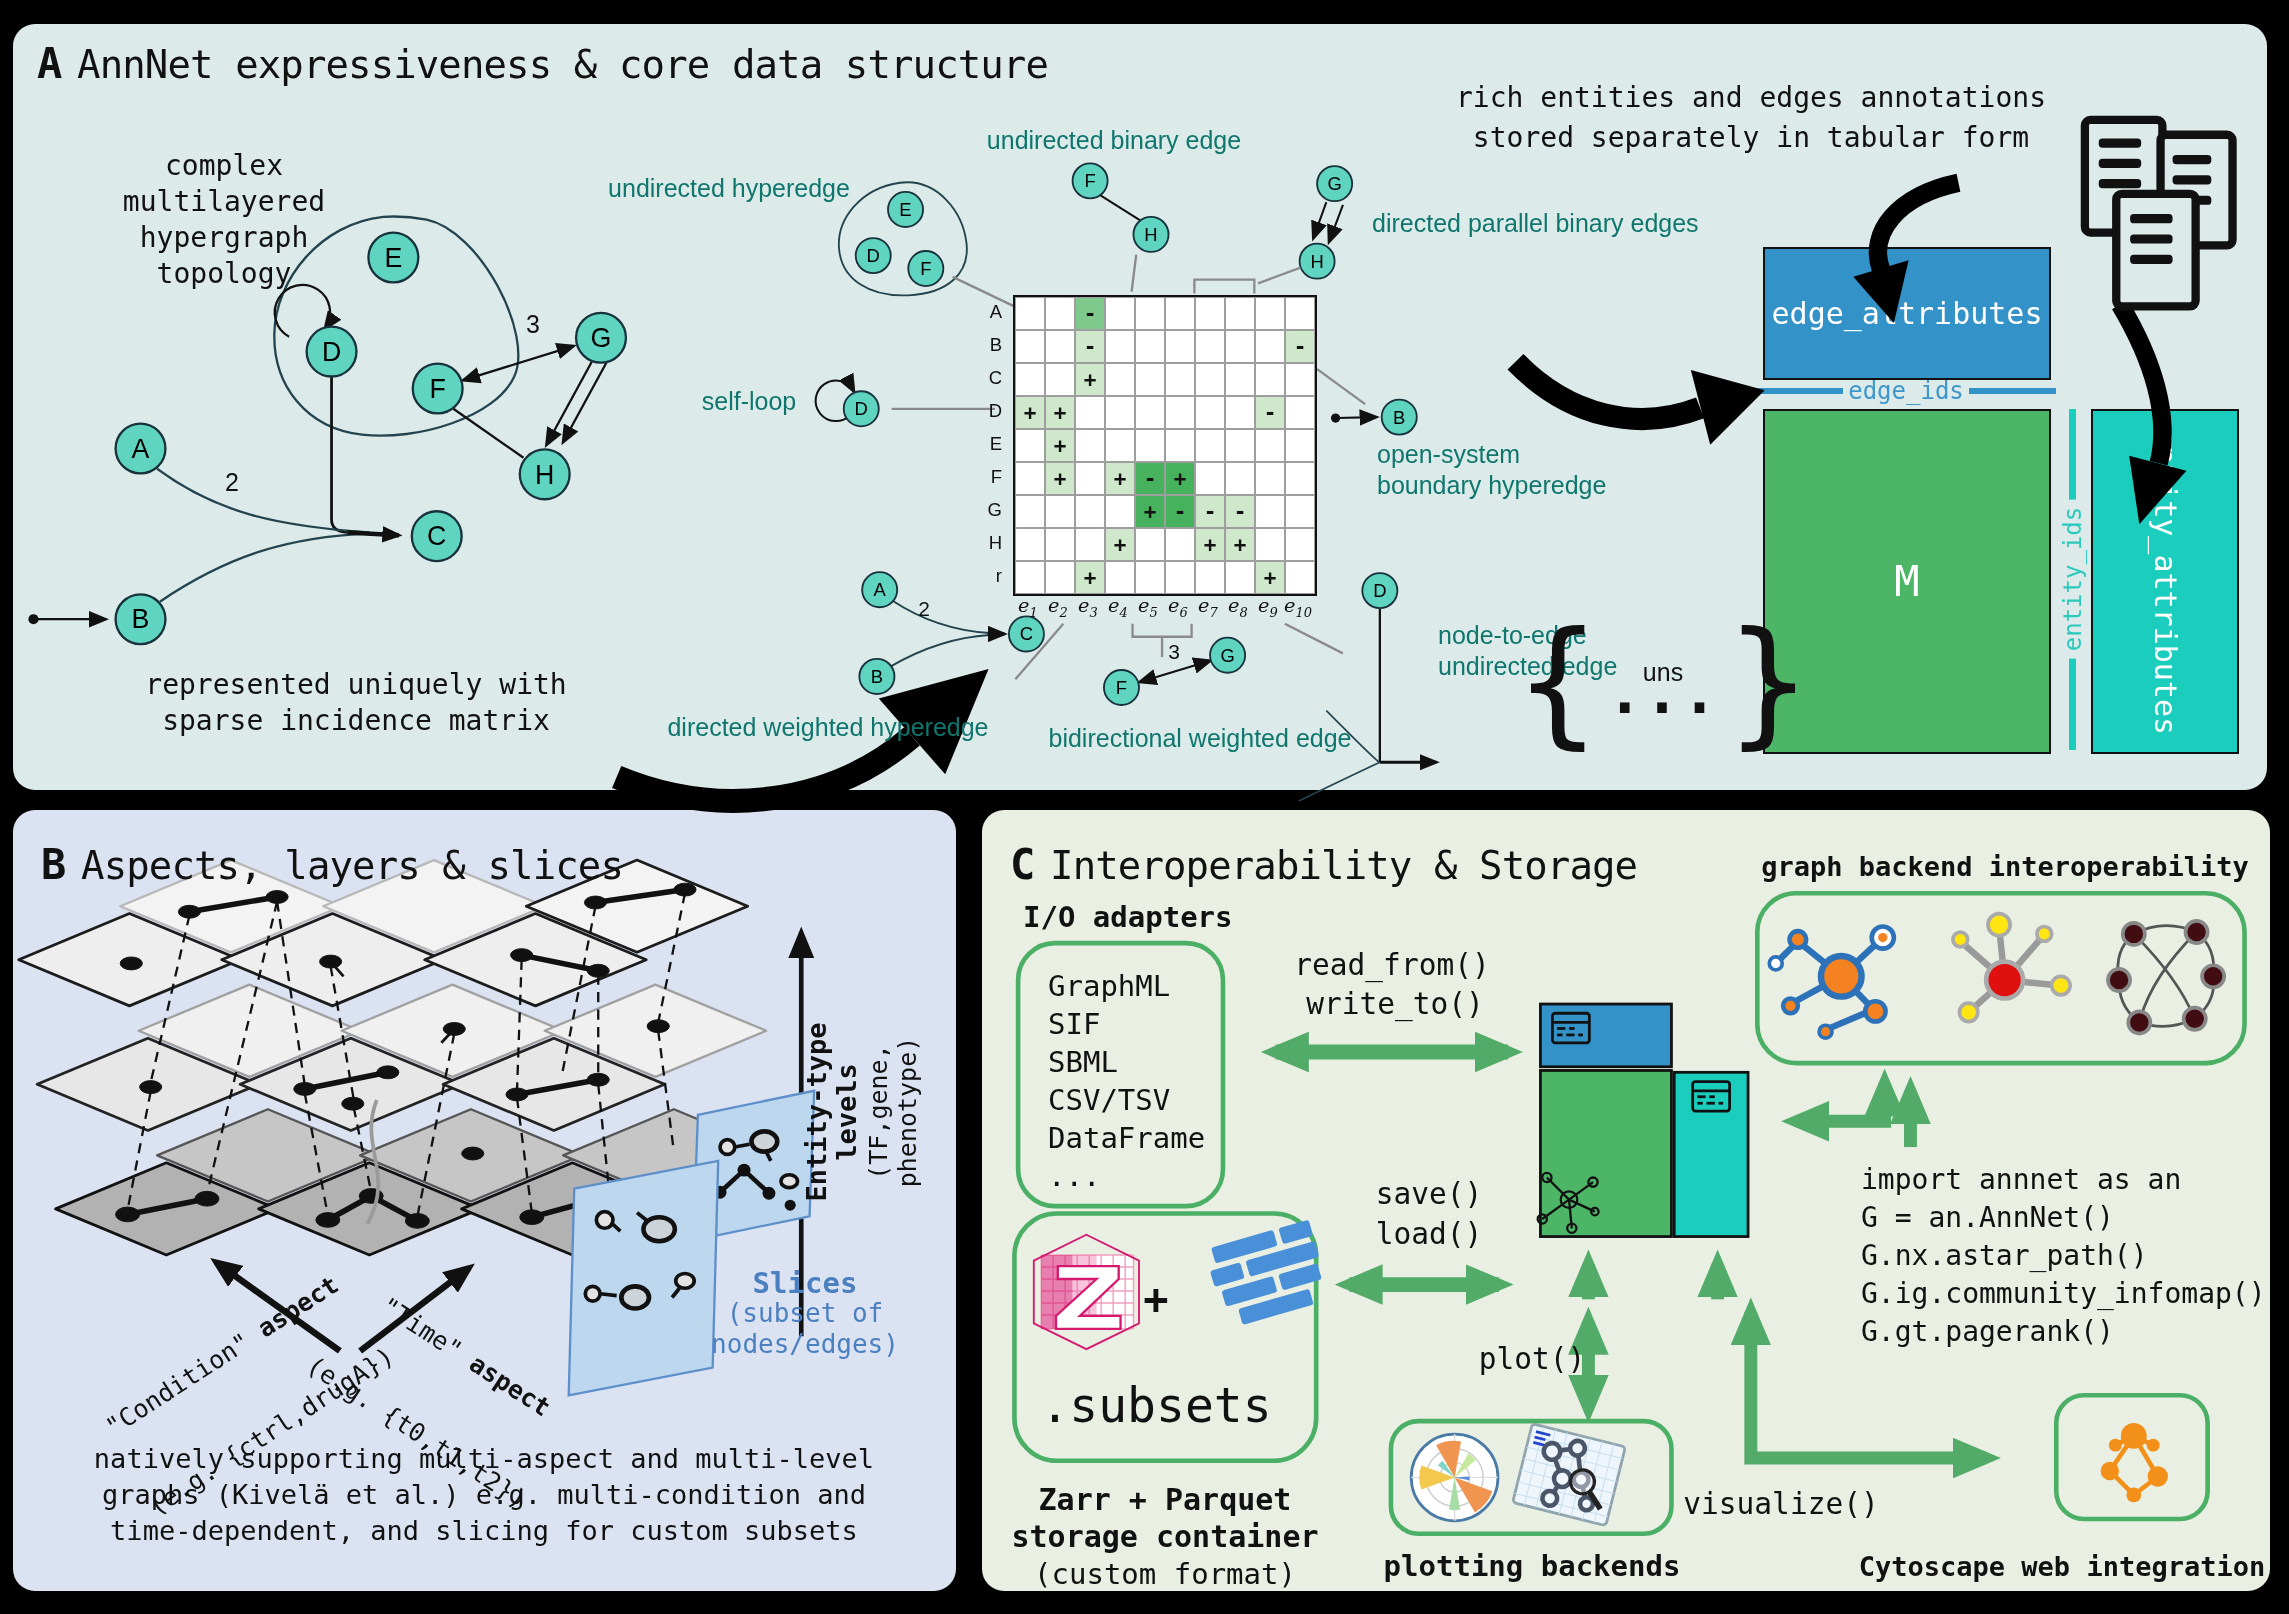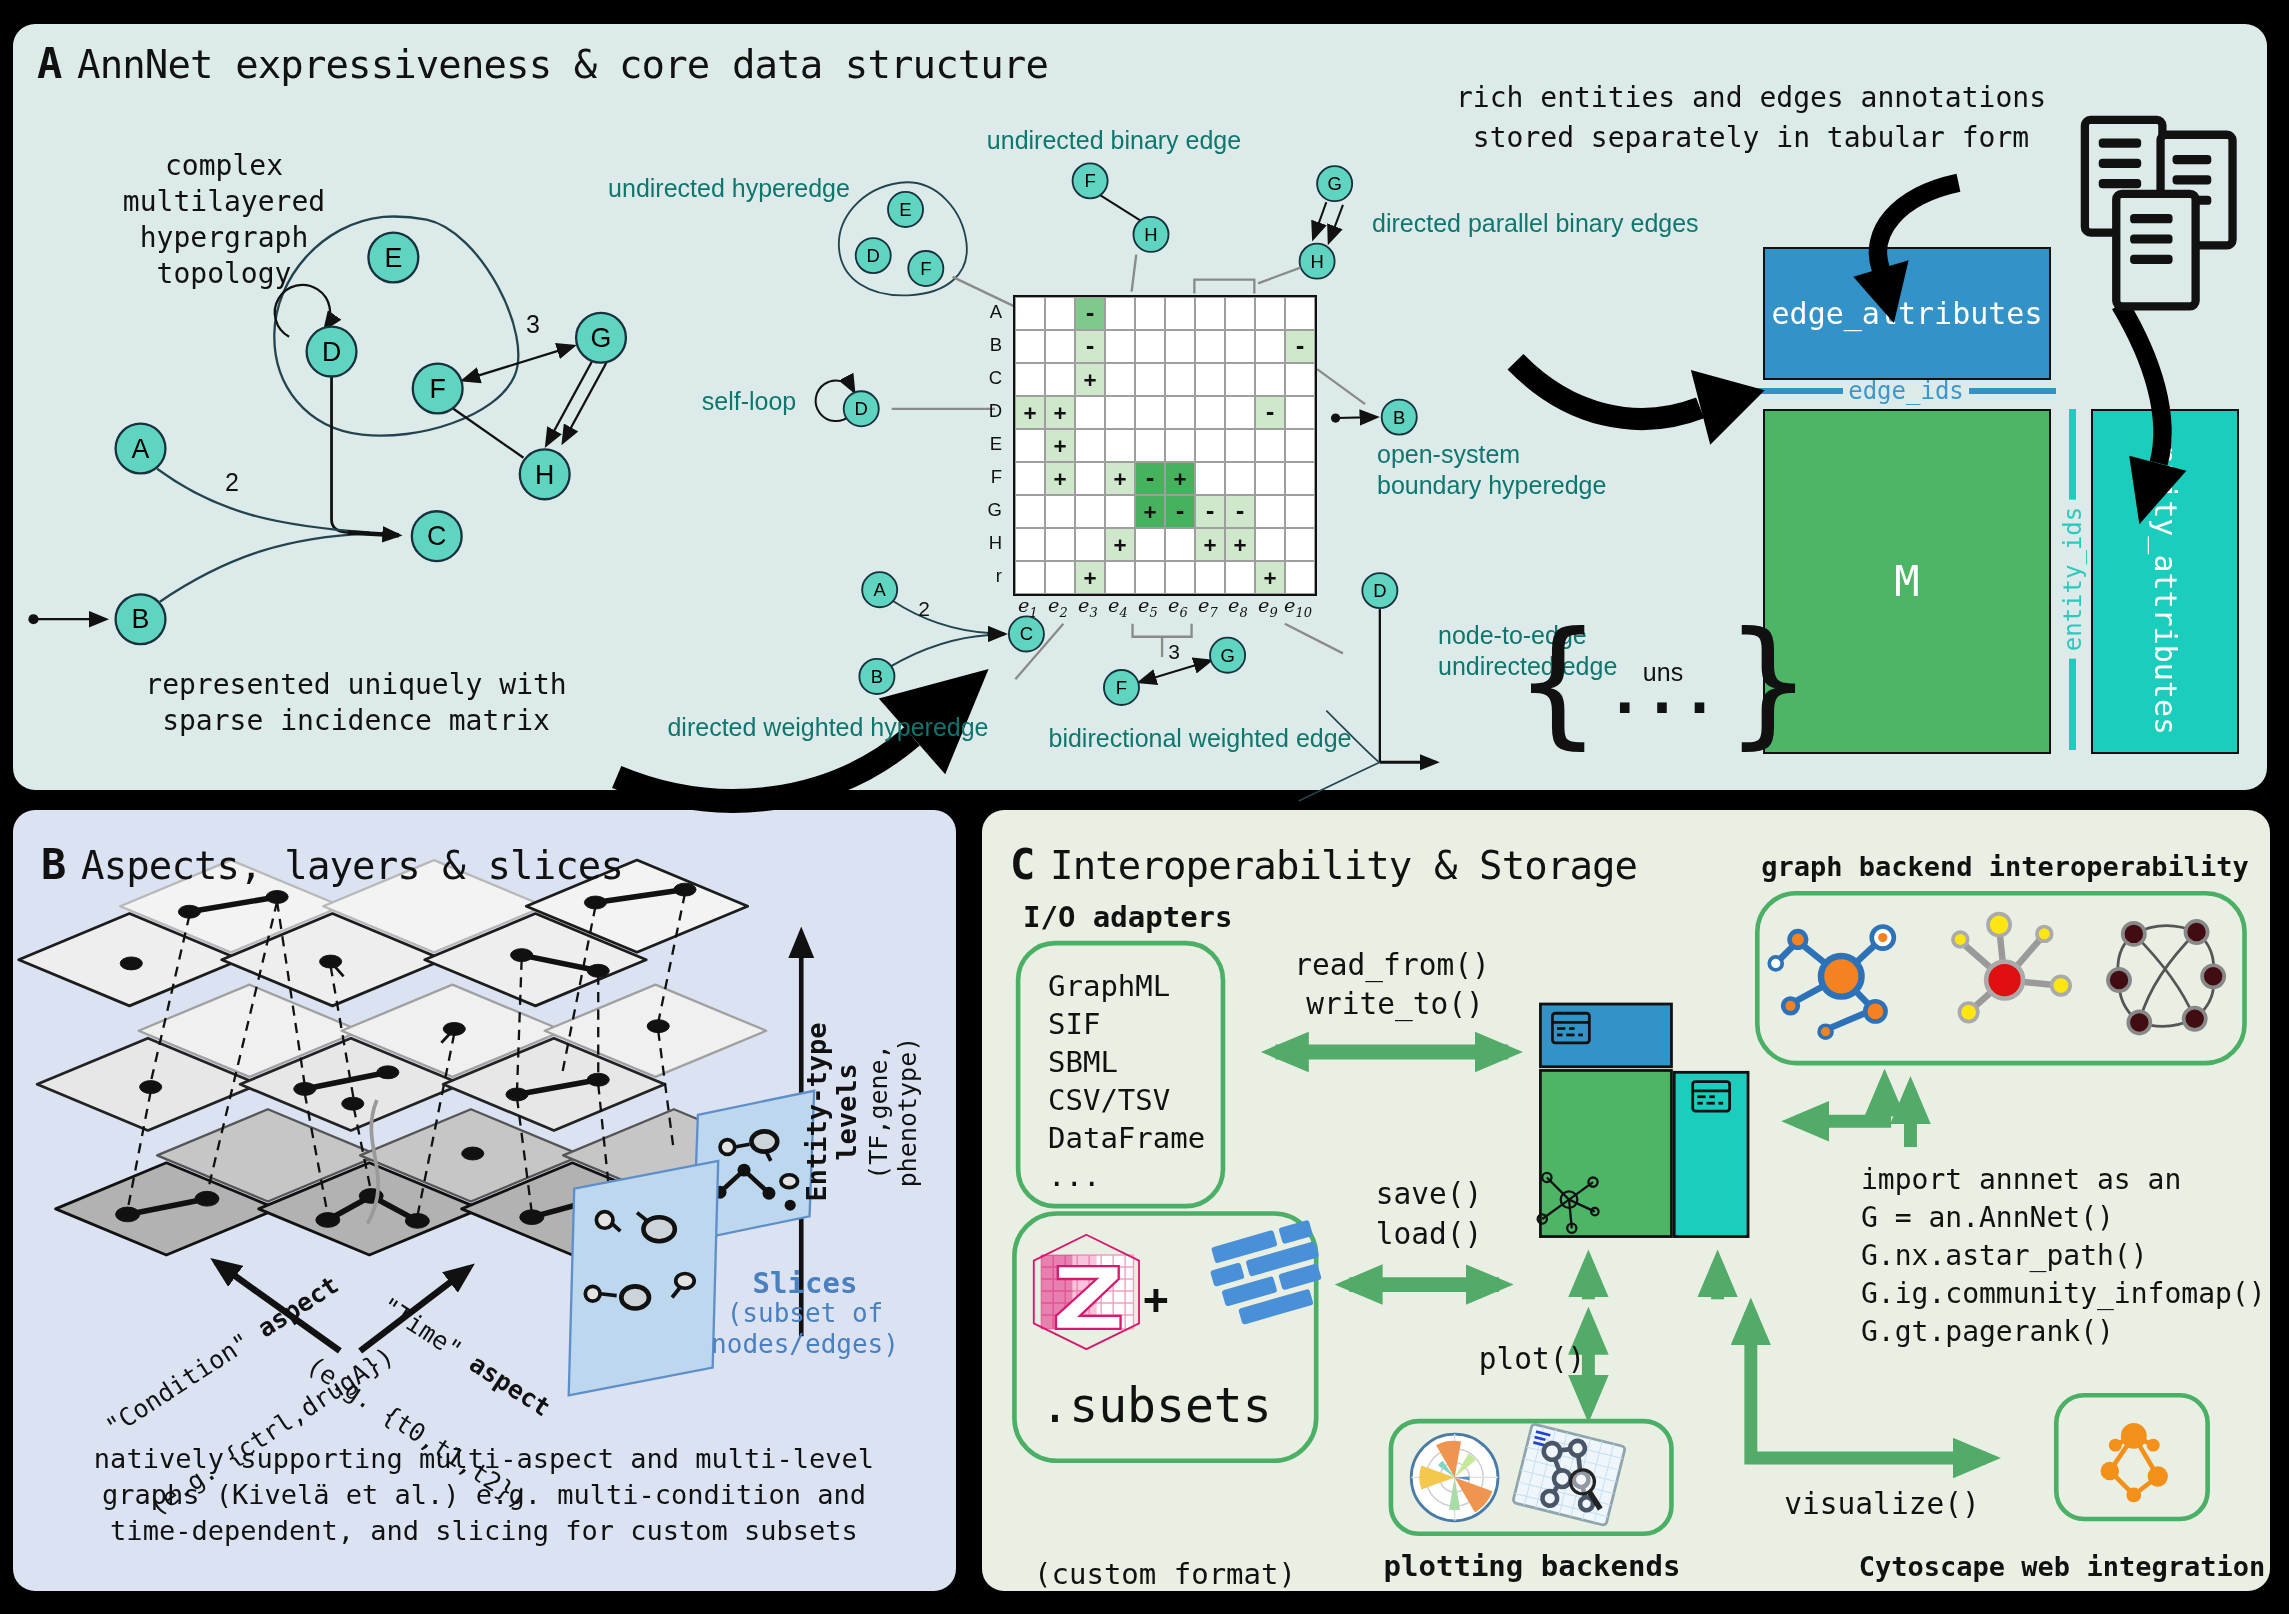--- a/index.html
+++ b/index.html
@@ -769,32 +769,33 @@
       <div>CSV/TSV</div>
       <div>DataFrame</div>
       <div>...</div>
     </div>
 
   <div class="t ctr fn" style="left:1392px;top:965px;">read_from()</div>
   <div class="t ctr fn" style="left:1395px;top:1004px;">write_to()</div>
   <div class="t ctr fn" style="left:1429px;top:1194px;">save()</div>
   <div class="t ctr fn" style="left:1429px;top:1234px;">load()</div>
   <div class="t ctr fn" style="left:1532px;top:1359px;">plot()</div>
-  <div class="t ctr fn" style="left:1882px;top:1504px;">visualize()</div>
+  <div class="t ctr fn" style="left:1781px;top:1504px;">visualize()</div>
 
   <div id="codeBlock">
       <div>import annnet as an</div>
       <div>G = an.AnnNet()</div>
       <div>G.nx.astar_path()</div>
       <div>G.ig.community_infomap()</div>
       <div>G.gt.pagerank()</div>
     </div>
 
   <div class="t ctr" style="left:1156px;top:1299px;font-size:42px;font-weight:700;">+</div>
   <div class="t ctr" style="left:1156px;top:1405px;font-size:48px;">.subsets</div>
+  <div class="t ctr" style="left:1165px;top:1518px;font-weight:700;font-size:30px;line-height:37px;"><div>Zarr + Parquet</div><div>storage container</div></div>
   <div class="t ctr" style="left:1165px;top:1574px;font-size:29px;">(custom format)</div>
 
   <div class="t ctr bold31" style="left:1532px;top:1566px;">plotting backends</div>
   <div class="t ctr bold31" style="left:2062px;top:1566px;font-size:27px;">Cytoscape web integration</div>
 
   <svg class="layer" width="2290" height="1614" viewBox="0 0 2481 1749" style="z-index:5">
     <g>
       <path d="M 1642 392 C 1700 452 1775 468 1842 442" stroke="#000" stroke-width="24" fill="none"></path>
       <polygon points="1832,401 1853,482 1912,423" fill="#000"></polygon>
     </g>

